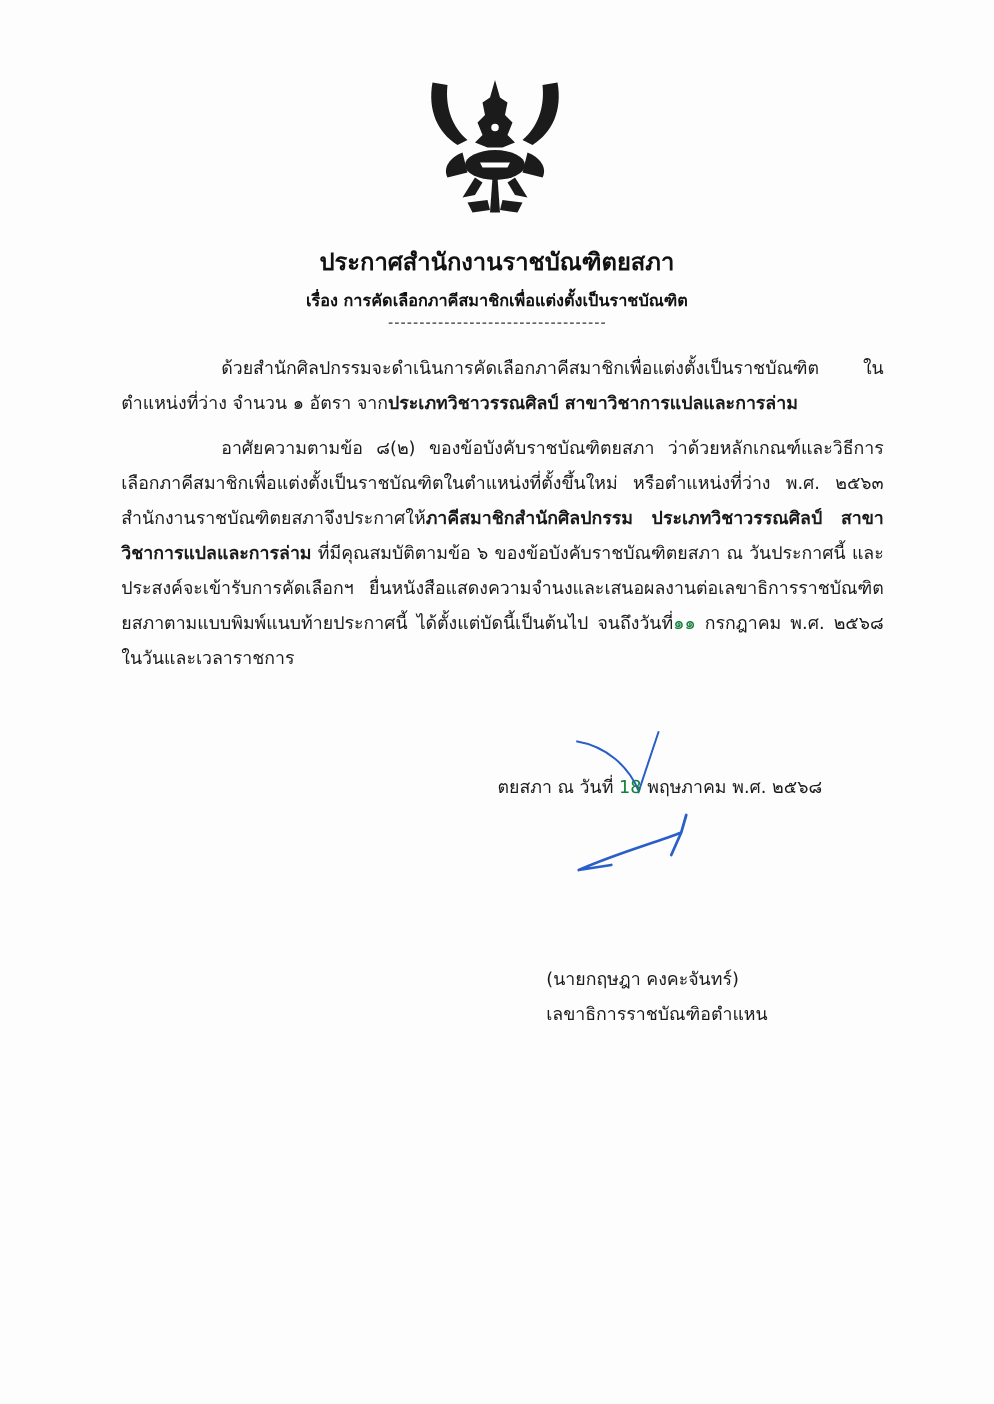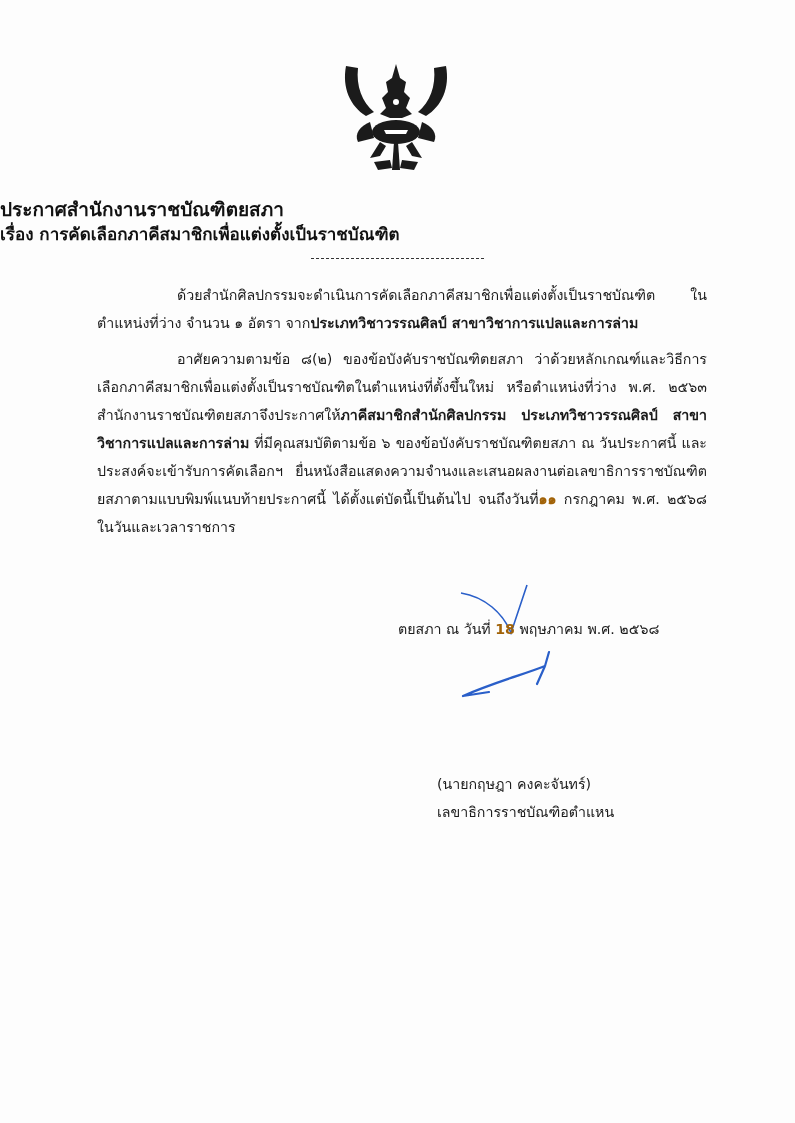--- a/index.html
+++ b/index.html
@@ -1,29 +1,29 @@
 <!DOCTYPE html>
 <html><head>
 <meta charset="utf-8">
 <style>
   html, body { margin: 0; padding: 0; background: #ffffff; }
   body { width: 795px; height: 1123px; position: relative; overflow: hidden;
          font-family: "DejaVu Sans", "Liberation Sans", sans-serif; color: #1a1a1a; }
   .page { position: absolute; left: 0; top: 0; width: 795px; height: 1123px; background: #fdfdfd; }
   .emblem { position: absolute; left: 340px; top: 58px; width: 112px; height: 118px; }
-  .title { position: absolute; left: 0; width: 795px; text-align: left; font-weight: bold; color: #111; }
+  .title { position: absolute; left: 0; width: 795px; text-align: center; font-weight: bold; color: #111; }
   .t1 { top: 194px; font-size: 19px; }
-  .t2 { top: 220px; font-size: 17px; }
+  .t2 { top: 230px; font-size: 13px; }
   .rule { position: absolute; top: 258px; left: 311px; width: 173px; border-top: 1px dashed #333; }
   .para { position: absolute; left: 97px; width: 610px; font-size: 14.2px; line-height: 28px; text-align: justify; }
   .para .indent { display: inline-block; width: 80px; }
   .p1 { top: 281px; }
   .p2 { top: 345px; }
   .b { font-weight: bold; }
-  .blue { color: #a16207; font-weight: bold; }
+  .blue { color: #15803d; font-weight: normal; }
   .dateline { position: absolute; left: 398px; top: 618px; font-size: 14.2px; white-space: nowrap; }
   .sig { position: absolute; left: 455px; top: 648px; width: 110px; height: 60px; }
   .datesig { position: absolute; left: 455px; top: 583px; width: 100px; height: 60px; }
   .signer { position: absolute; left: 437px; top: 730px; font-size: 14.2px; line-height: 28px; margin-top: 40px; }
 </style>
 </head>
 <body>
 
 <div class="page">
 

